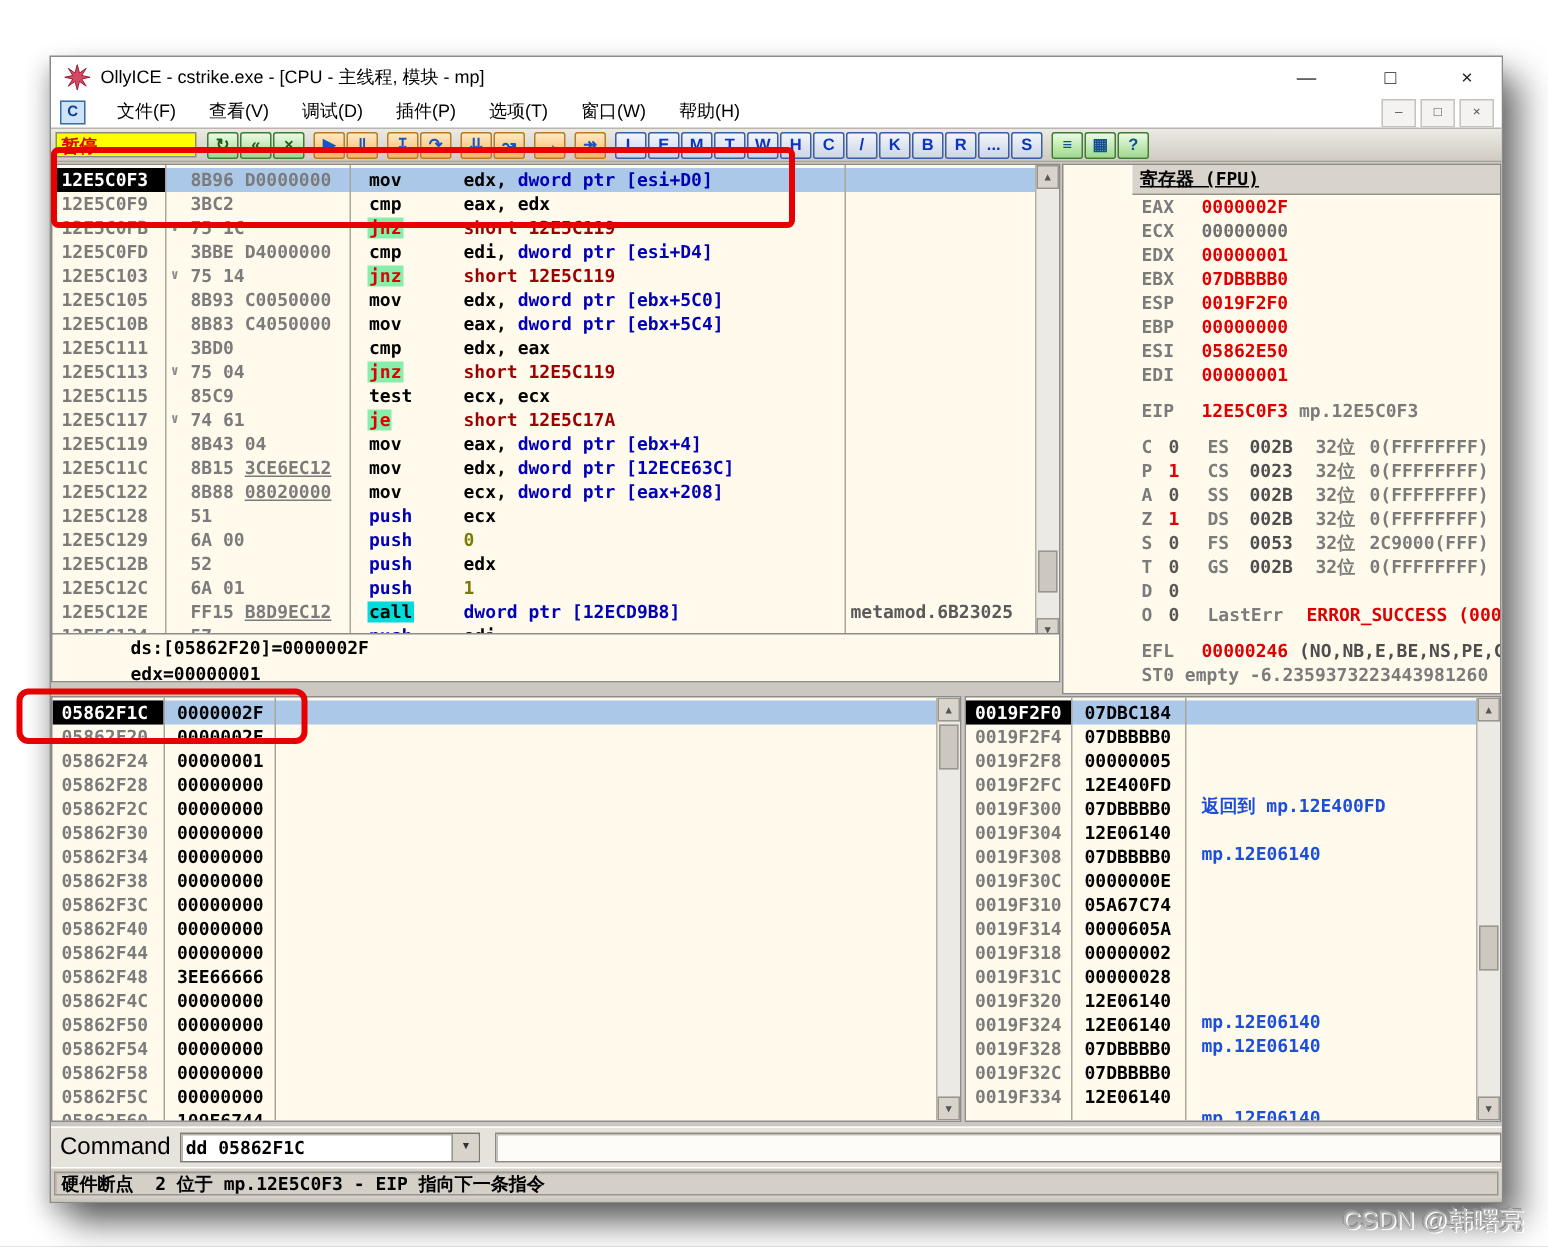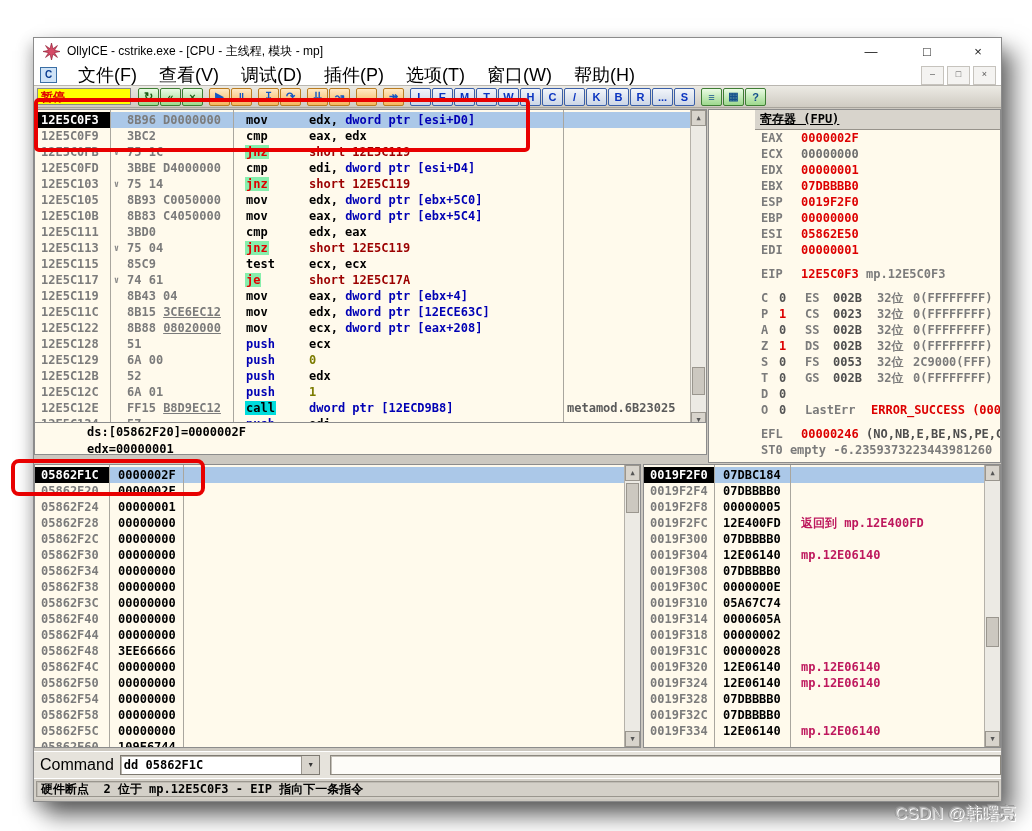--- a/index.html
+++ b/index.html
@@ -17,21 +17,21 @@
   .title-text{margin-left:7px;font-size:12px;color:#000;white-space:nowrap;}
   .win-controls{position:absolute;right:0;top:0;height:26px;display:flex;align-items:center;}
   .wc{width:56px;text-align:center;font-size:13px;color:#222;cursor:default;}
   .wc.close{width:46px;}
 
   .menubar{position:absolute;left:0;top:26px;right:0;height:22px;background:#fff;
            display:flex;align-items:center;border-bottom:1px solid #b9b6b0;box-sizing:border-box;}
   .cpu-mini-icon{width:15px;height:14px;margin-left:6px;background:#cfe3f7;border:1px solid #3a6ea5;
                  color:#0b3d91;font-size:10px;font-weight:bold;text-align:center;line-height:13px;}
   .menu-items{display:flex;margin-left:10px;}
-  .menu-item{padding:0 11px;font-size:18px;color:#000;}
+  .menu-item{padding:0 11px;font-size:12px;color:#000;}
   .mdi-controls{position:absolute;right:5px;top:2px;display:flex;gap:3px;}
   .mdi-btn{width:21px;height:17px;background:#f4f3f1;border:1px solid #c6c3bd;color:#555;
            font-size:9px;text-align:center;line-height:15px;}
 
   .toolbar{position:absolute;left:0;top:48px;right:0;height:22px;
            background:linear-gradient(#eceae4,#cfcbc2);border-bottom:1px solid #a8a49c;
            display:flex;align-items:center;padding-left:3px;box-sizing:border-box;}
   .pause-box{width:94px;height:17px;background:#ffff00;border:1px solid #8a8a8a;
              color:#e00000;font:700 12px/16px "DejaVu Sans Mono",monospace;padding-left:3px;box-sizing:border-box;}
   .tb{height:18px;min-width:21px;box-sizing:border-box;margin-left:1px;
@@ -72,21 +72,21 @@
   .mn.call{color:#000;background:#00dcdc;}
   .op-k{color:#000;}.op-b{color:#0000b4;}.op-m{color:#9b0000;}.op-o{color:#7b7b00;}
   .c-com{position:absolute;left:532px;top:0;width:122px;color:#5a5a5a;overflow:hidden;white-space:pre;}
 
   .du-addr{display:inline-block;width:68px;padding-left:6px;color:#7b7b7b;vertical-align:top;}
   .du-addr.inv{background:#000;color:#fff;}
   .du-val{display:inline-block;padding-left:9px;color:#000;vertical-align:top;}
   .st-addr{display:inline-block;width:64px;padding-left:6px;color:#7b7b7b;vertical-align:top;}
   .st-addr.inv{background:#000;color:#fff;}
   .st-val{display:inline-block;width:68px;padding-left:9px;color:#000;vertical-align:top;}
-  .st-com{display:inline-block;padding-left:10px;color:#be185d;vertical-align:top;white-space:pre;}
+  .st-com{display:inline-block;padding-left:10px;color:#1d4ed8;vertical-align:top;white-space:pre;margin-top:14px;}
 
   .reg-header{height:19px;background:#d8d4cc;border-bottom:1px solid #97938b;color:#000;
               padding-left:5px;line-height:18px;text-decoration:underline;}
   .rrow{height:16px;padding-left:6px;white-space:pre;}
   .rrow.sp8{height:8px;}
   .rname{display:inline-block;width:40px;color:#7b7b7b;}
   .rval{color:#6e6e6e;}
   .rval.chg,.chg{color:#dd0000;}
   .rextra{color:#7b7b7b;}
   .fl{display:inline-block;width:18px;color:#7b7b7b;}

